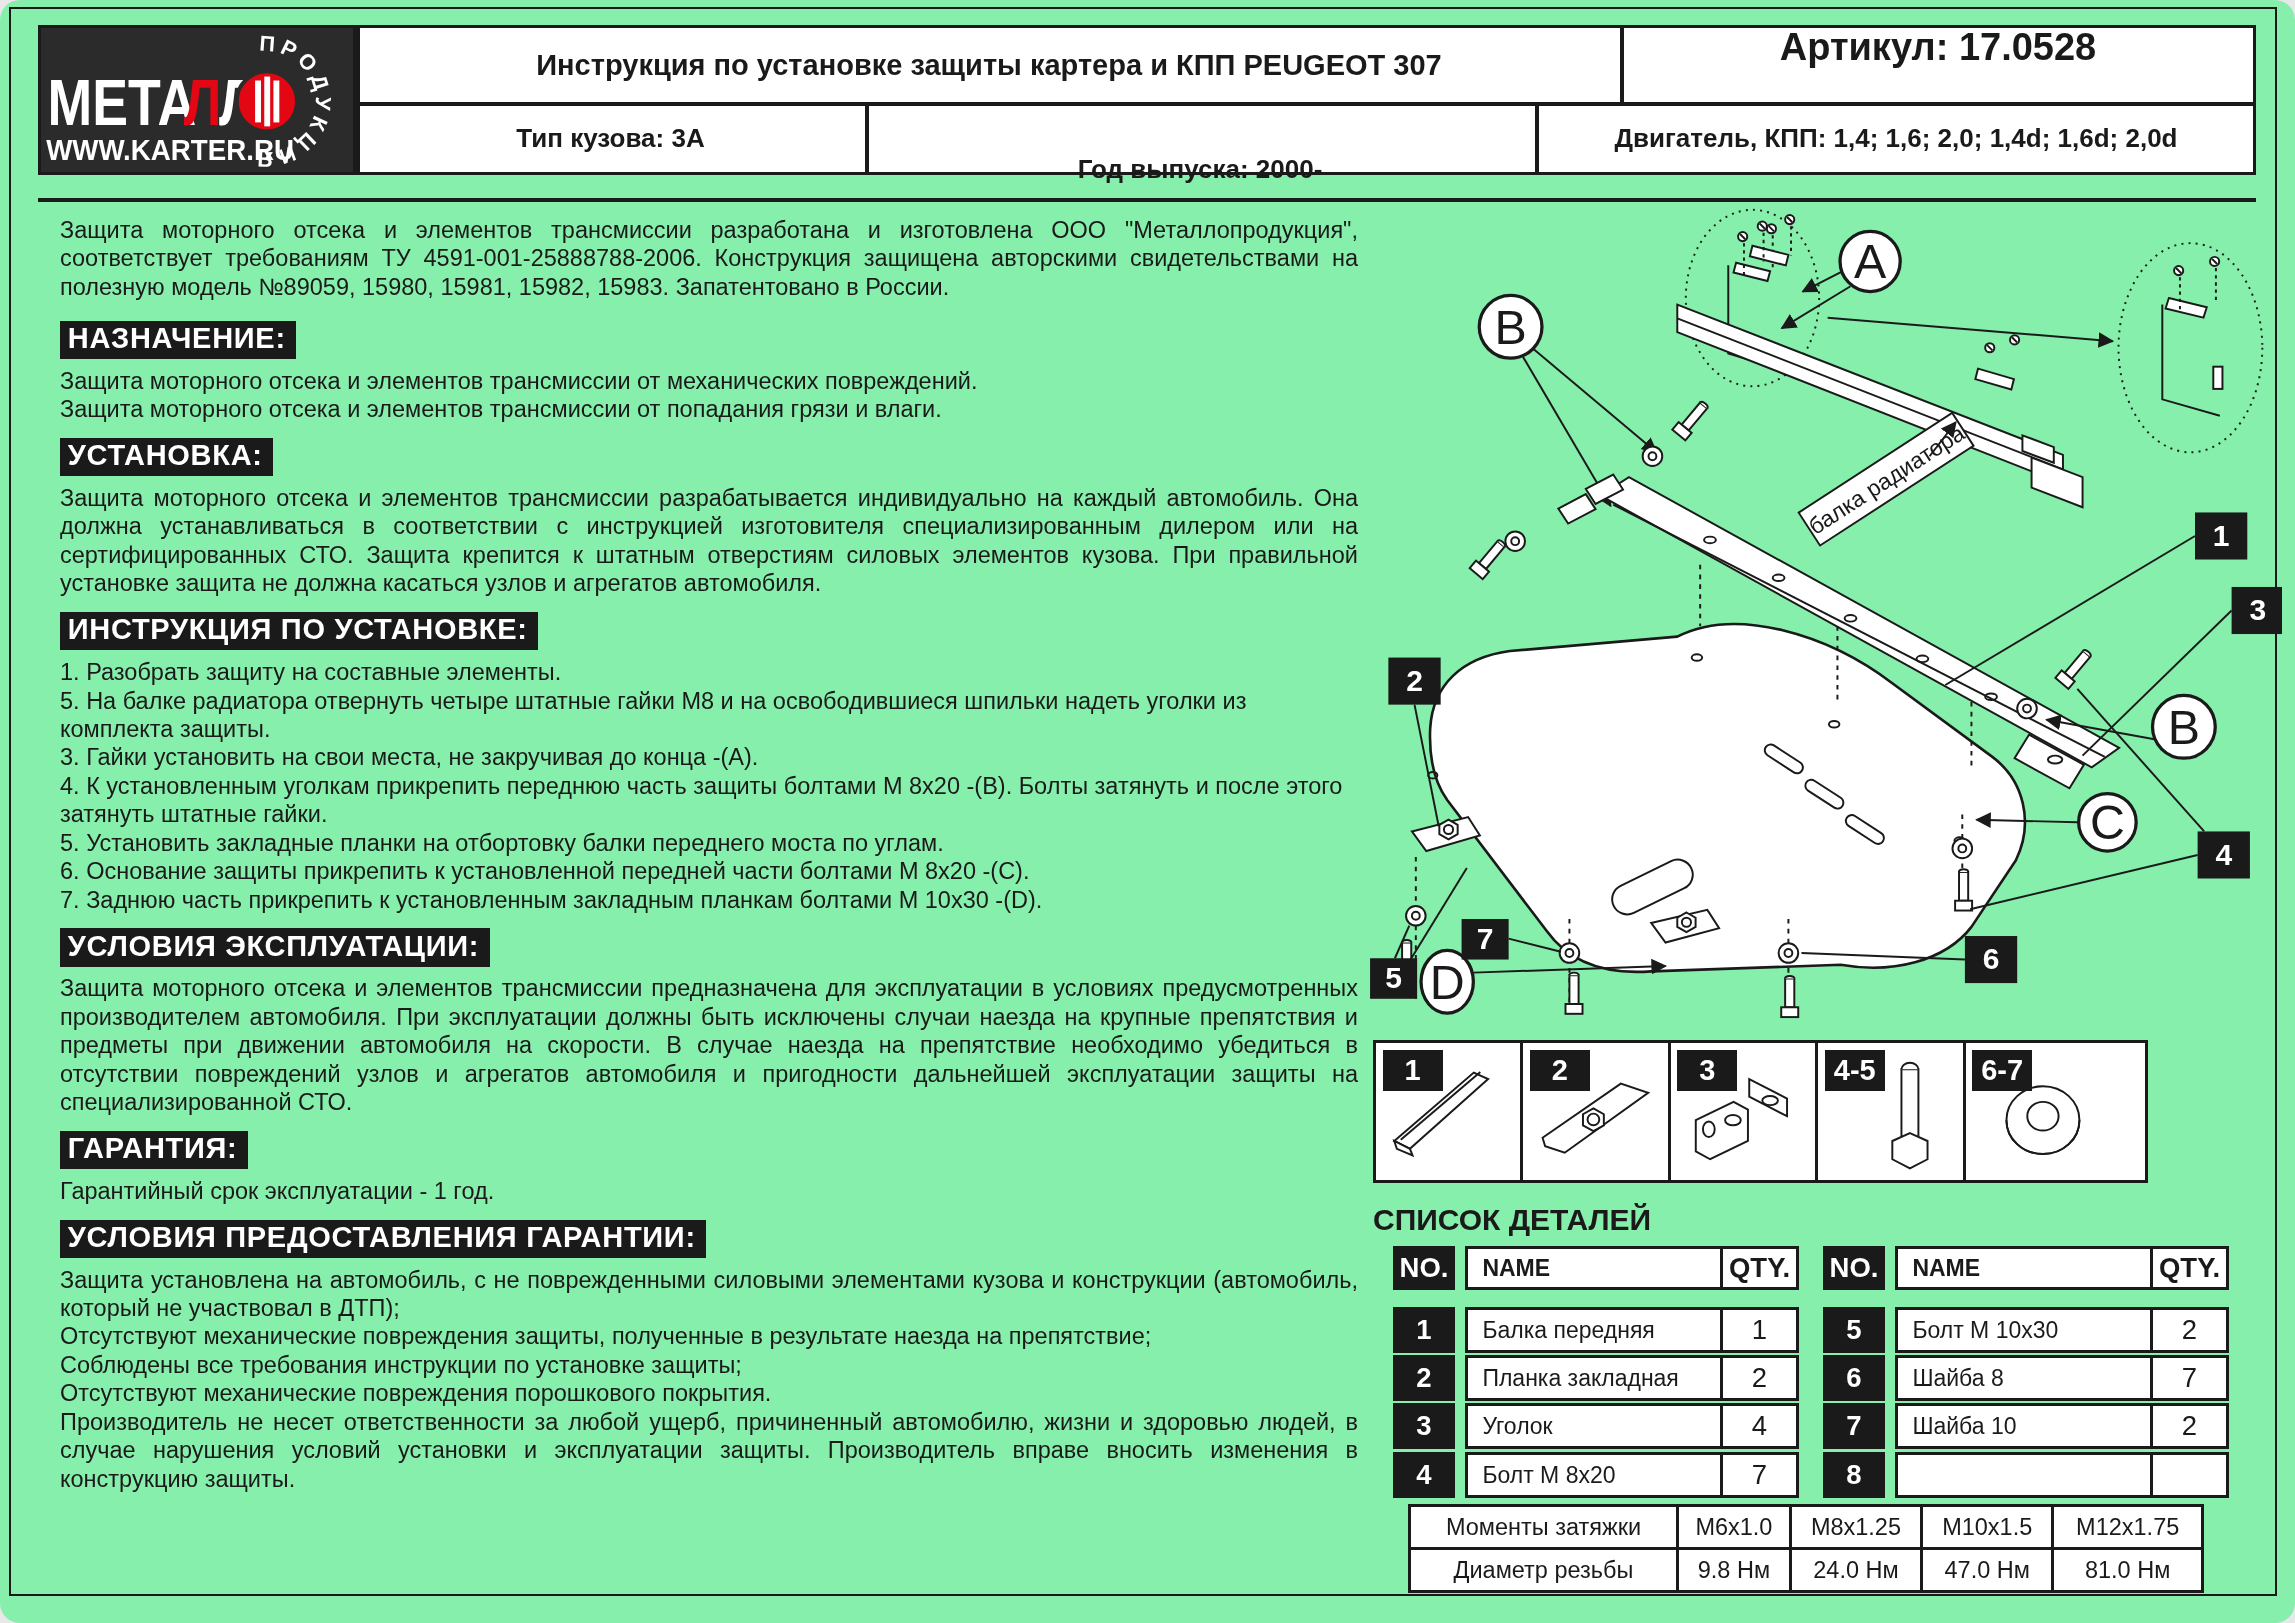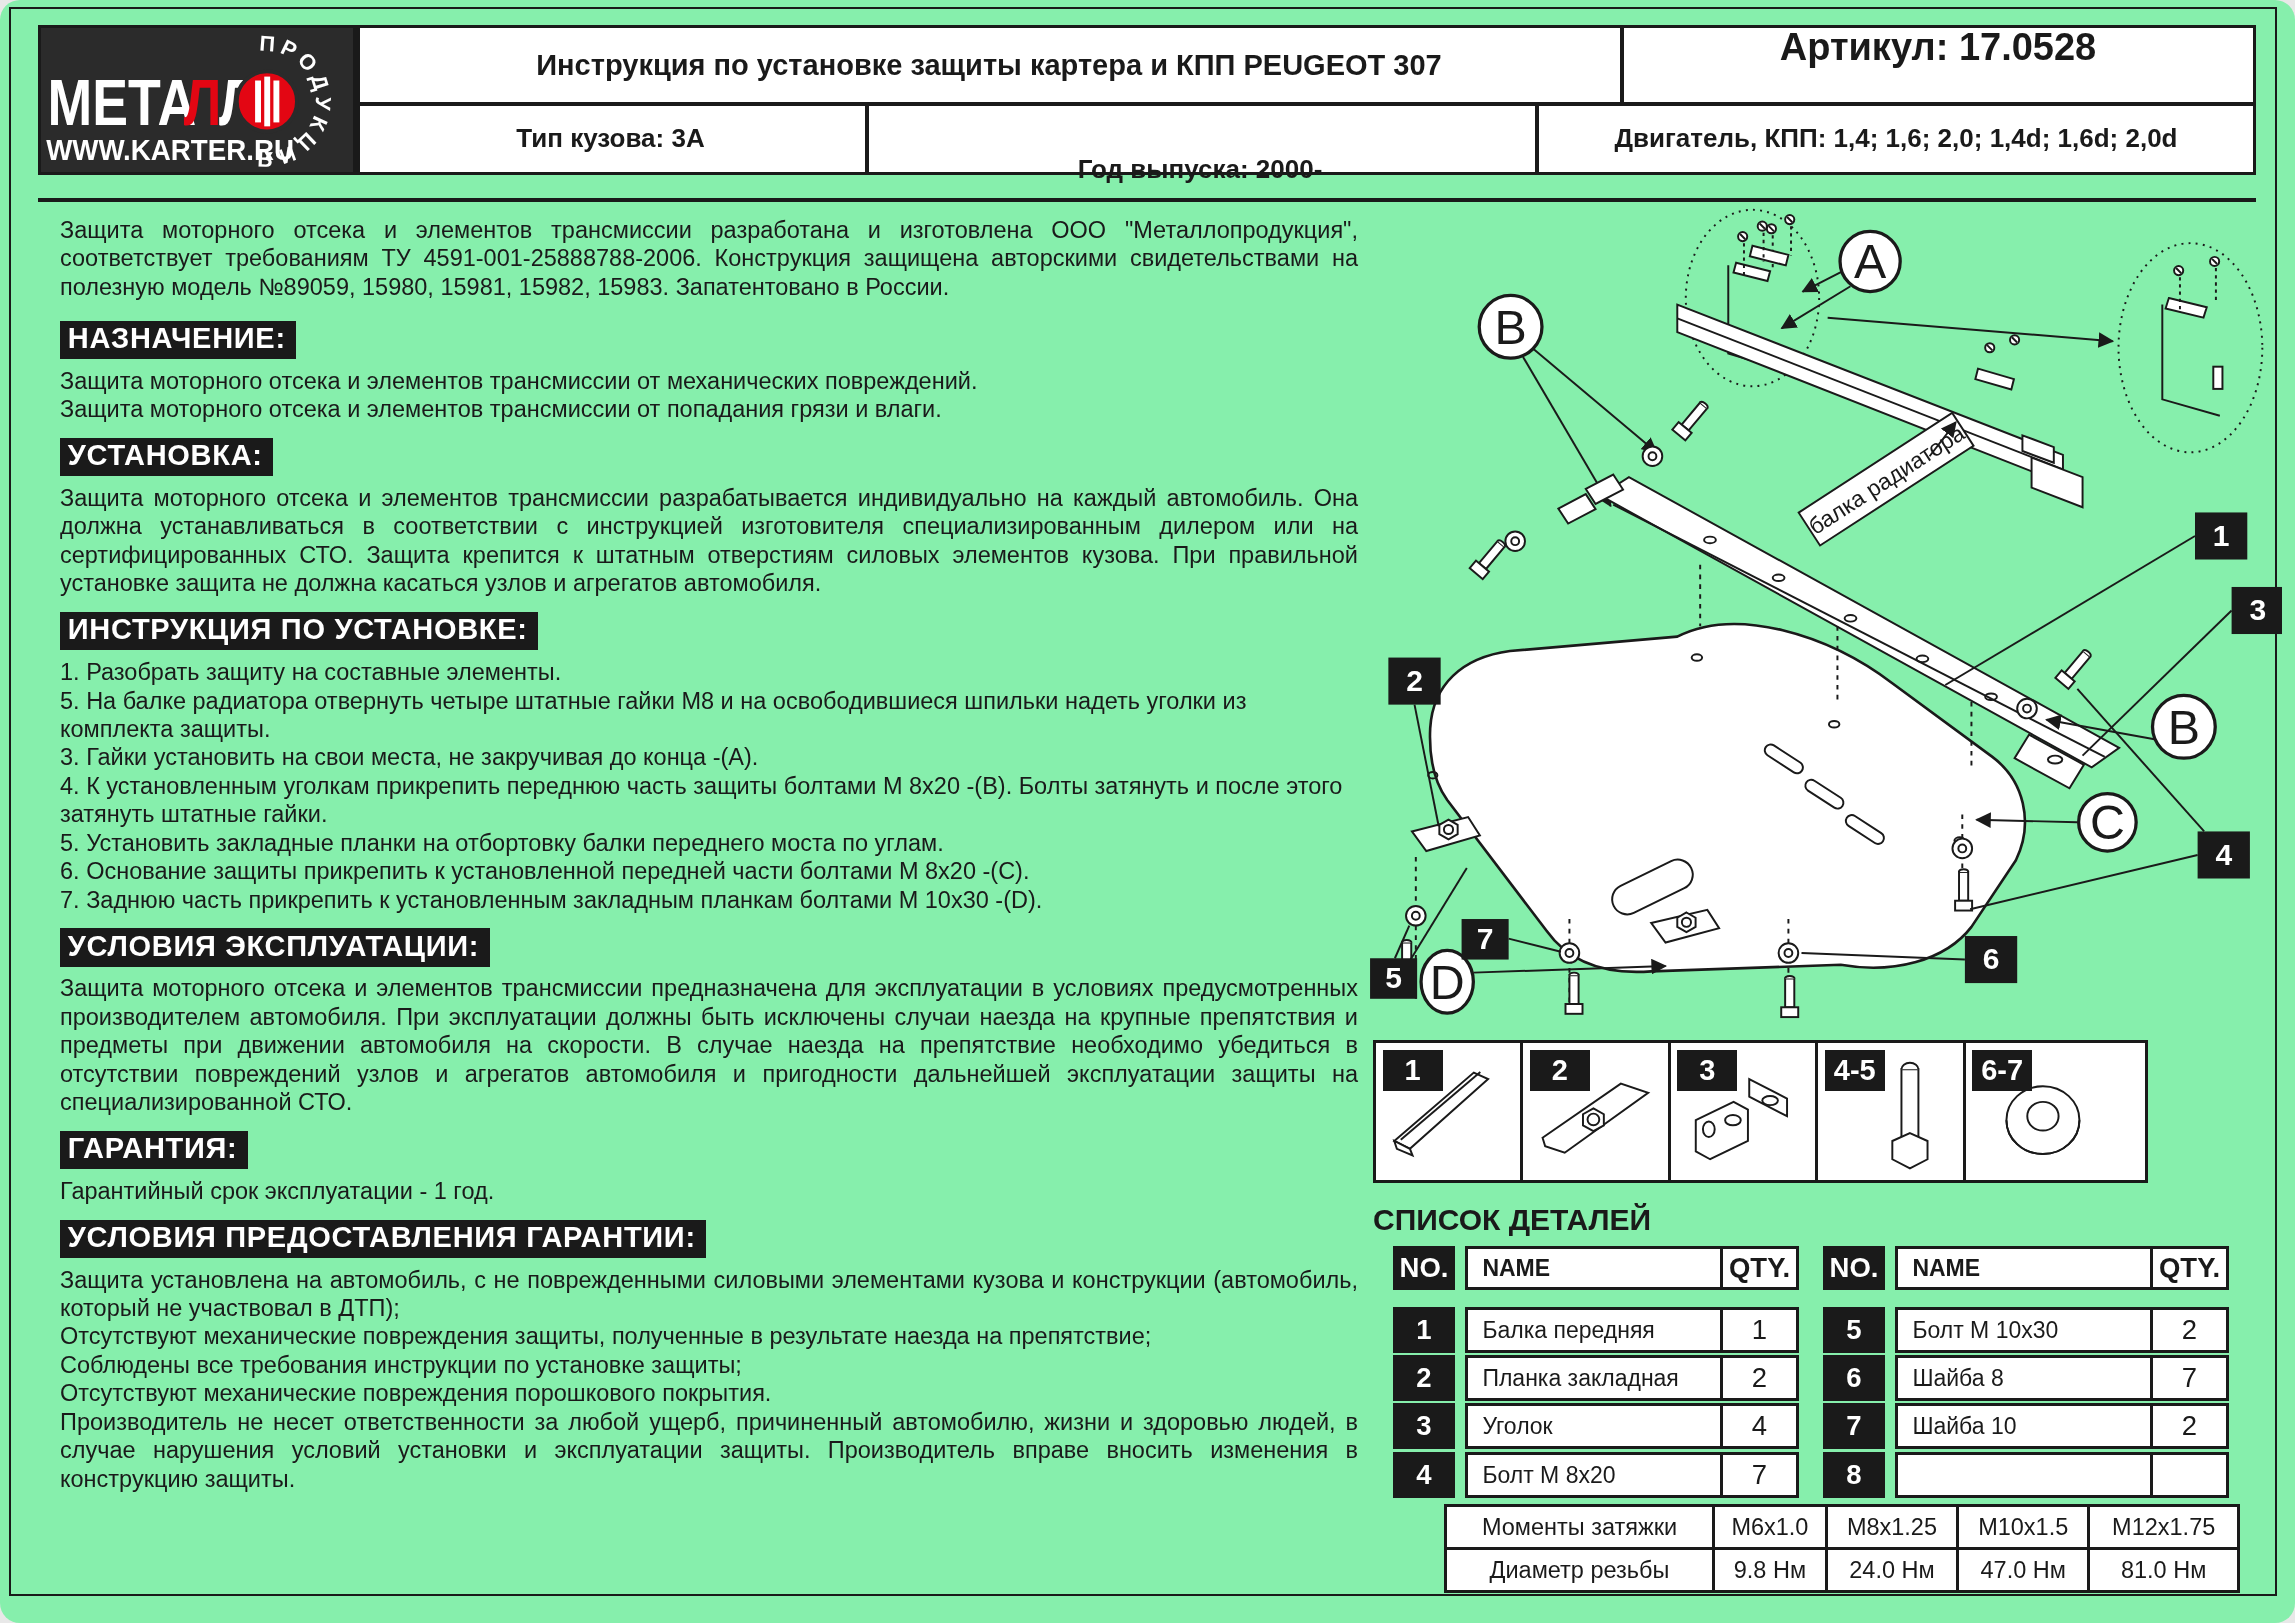--- a/index.html
+++ b/index.html
@@ -39,21 +39,21 @@
   .strip-cell svg { position:absolute; left:0; top:0; }
   
   .plist-title { position:absolute; left:1373px; top:1203px; font-size:30px; font-weight:bold; }
   .no-box { position:absolute; background:#1a1a1a; color:#fff; display:flex; align-items:center; justify-content:center;
     font-weight:bold; font-size:27.5px; }
   .nq-box { position:absolute; border:3.3px solid #1a1a1a; background:#fff; display:flex; }
   .nq-name { flex:0 0 255px; display:flex; align-items:center; padding-left:14.4px; font-size:23px; border-right:3.3px solid #1a1a1a; }
   .nq-qty { flex:1 1 auto; display:flex; align-items:center; justify-content:center; font-size:27.5px; }
   .nq-head .nq-name, .nq-head .nq-qty { font-weight:bold; }
   
-  .torque { position:absolute; left:1444px; top:1504px; width:796px; border:3.3px solid #1a1a1a; border-collapse:collapse; }
+  .torque { position:absolute; left:1408px; top:1504px; width:796px; border:3.3px solid #1a1a1a; border-collapse:collapse; }
   .torque td { border:3.3px solid #1a1a1a; height:43px; text-align:center; font-size:23.5px; background:#fff; }
   .torque td.lab { width:268px; }
 </style>
 </head>
 <body>
 
 <div class="page">
   <div class="page-border"></div>
 
   <div class="hdr-outer"></div>

